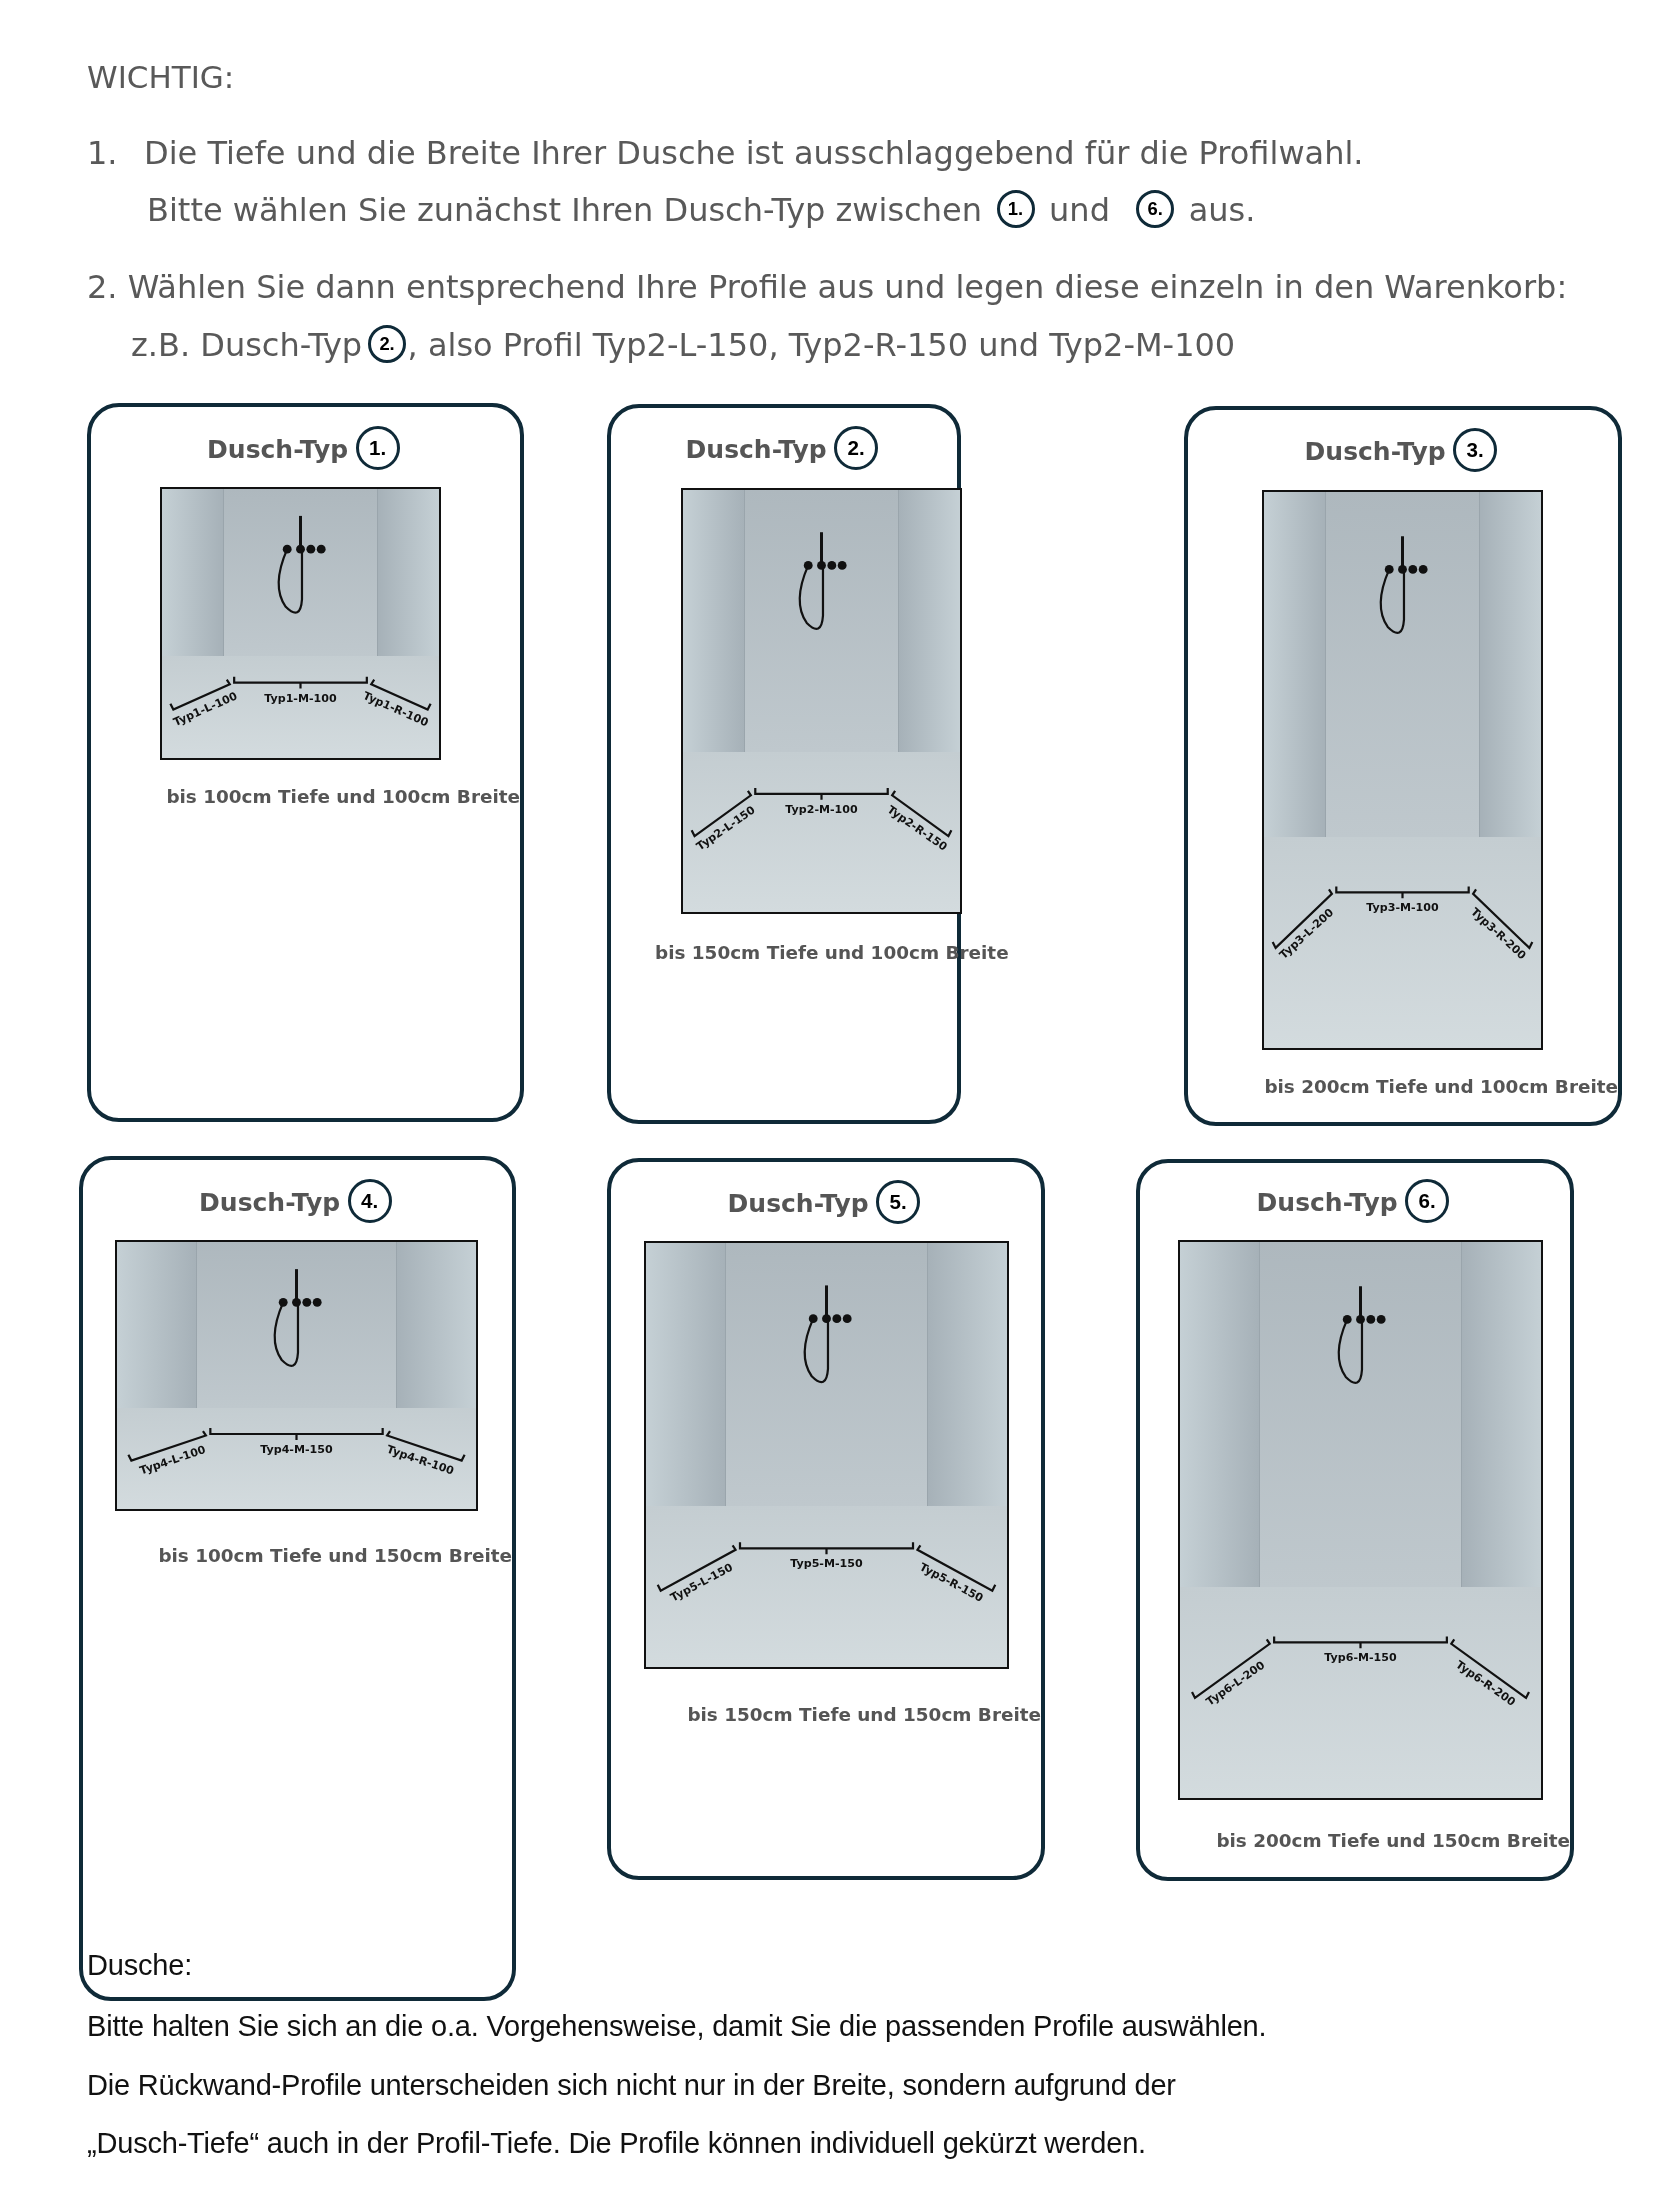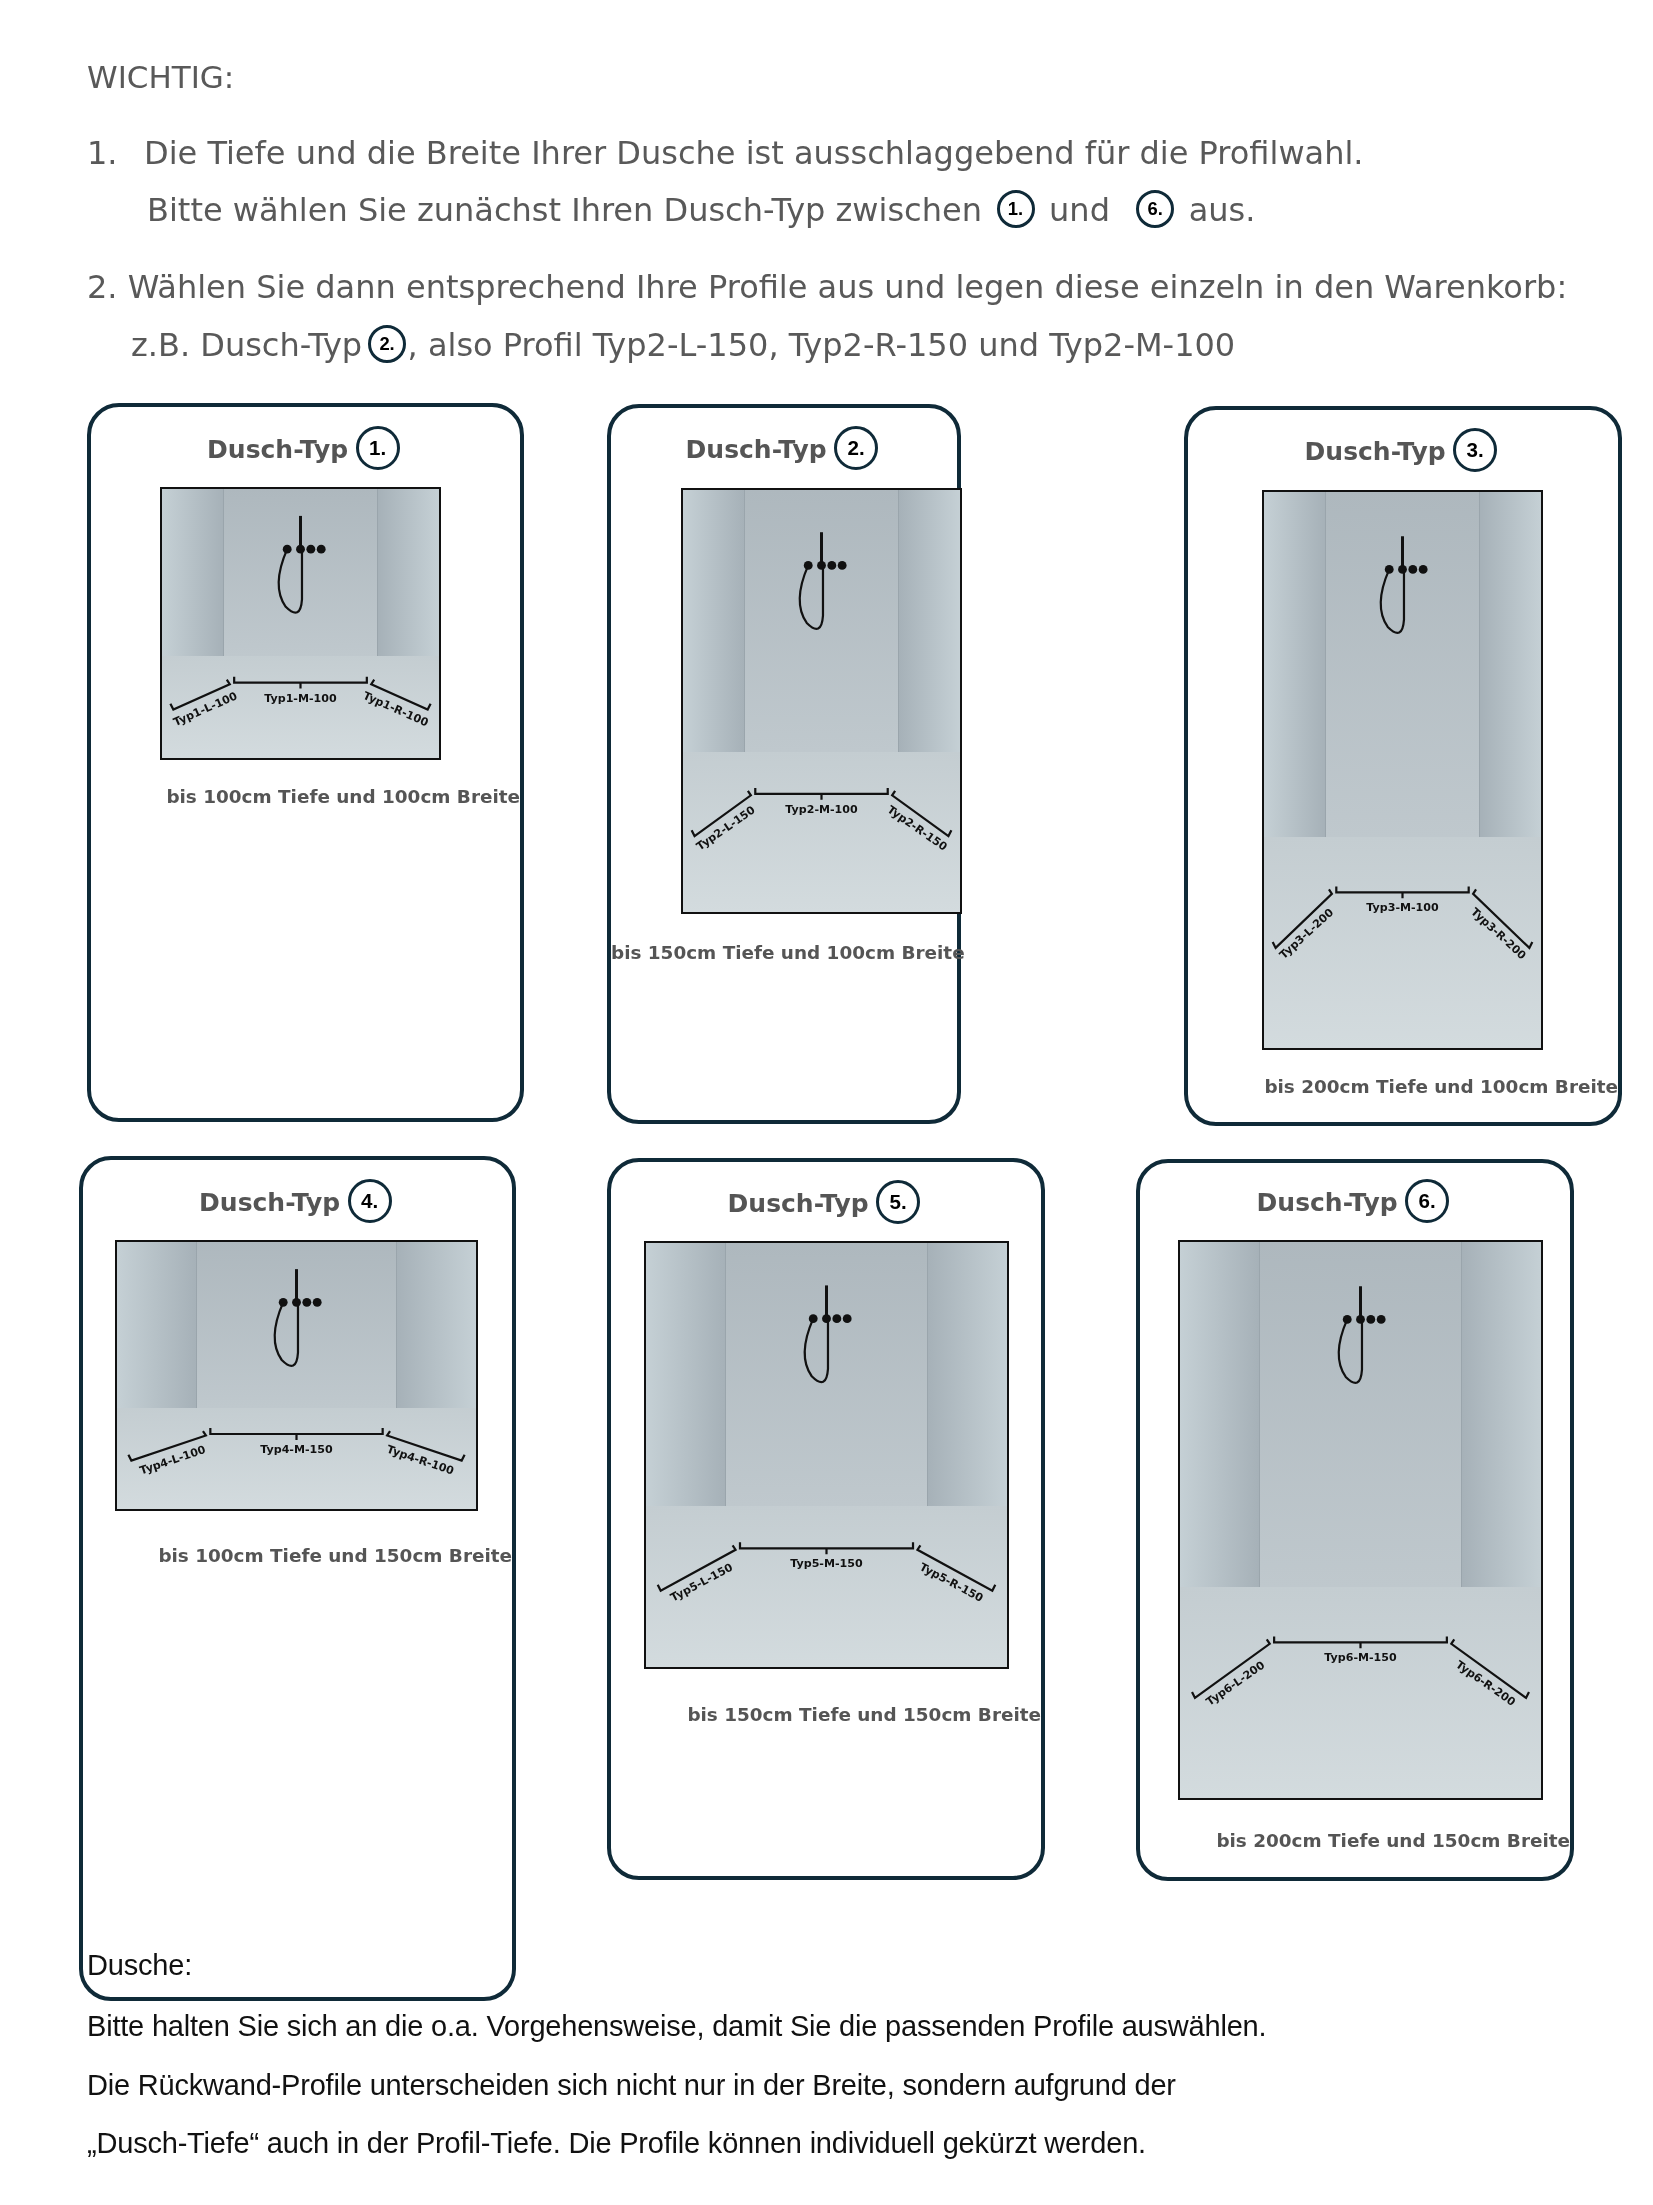--- a/index.html
+++ b/index.html
@@ -83,21 +83,21 @@
         <circle cx="215" cy="102.2" r="6" fill="#111"></circle>
         <path d="M 169 102.2 q -22 50 -2 78 q 20 20 22 -10 l 0 -68" fill="none" stroke="#111" stroke-width="3"></path>
         <path d="M 97.24000000000001 403.84 L 97.24000000000001 411.84 L 276.76 411.84 L 276.76 403.84 M 187 411.84 L 187 419.84" fill="none" stroke="#111" stroke-width="3"></path>
         <path d="M 87.24000000000001 407.84 L 91.24000000000001 413.84 L 14.96 469.03999999999996 L 10.96 461.03999999999996" fill="none" stroke="#111" stroke-width="3"></path>
         <path d="M 286.76 407.84 L 282.76 413.84 L 359.04 469.03999999999996 L 363.04 461.03999999999996" fill="none" stroke="#111" stroke-width="3"></path>
         <text x="187" y="437.84" text-anchor="middle" font-size="15" class="lbl">Typ2-M-100</text>
         <text x="60.10000000000001" y="462.43999999999994" text-anchor="middle" font-size="15" class="lbl" transform="rotate(-34.80653091290825 60.10000000000001 462.43999999999994)">Typ2-L-150</text>
         <text x="313.9" y="462.43999999999994" text-anchor="middle" font-size="15" class="lbl" transform="rotate(34.80653091290825 313.9 462.43999999999994)">Typ2-R-150</text>
       </svg>
     </div>
-  <div class="caption" style="top:534px;">bis 150cm Tiefe und 100cm Breite</div>
+  <div class="caption" style="top:534px;padding-left:44px;">bis 150cm Tiefe und 100cm Breite</div>
 </div>
 
 <div class="card" style="left:1136px; top:406px; width:438px; height:720px;margin-left:48px;">
   <div class="card-title" style="top:20.6px;"><span>Dusch-Typ</span><span class="badge">3.</span></div>
   <div class="shower" style="left:74px; top:80px; width:281px; height:560px;">
   <div class="back"></div>
   <div class="lwall"></div>
   <div class="rwall"></div>
   <div class="floor"></div>
 <svg viewBox="0 0 374 754">

